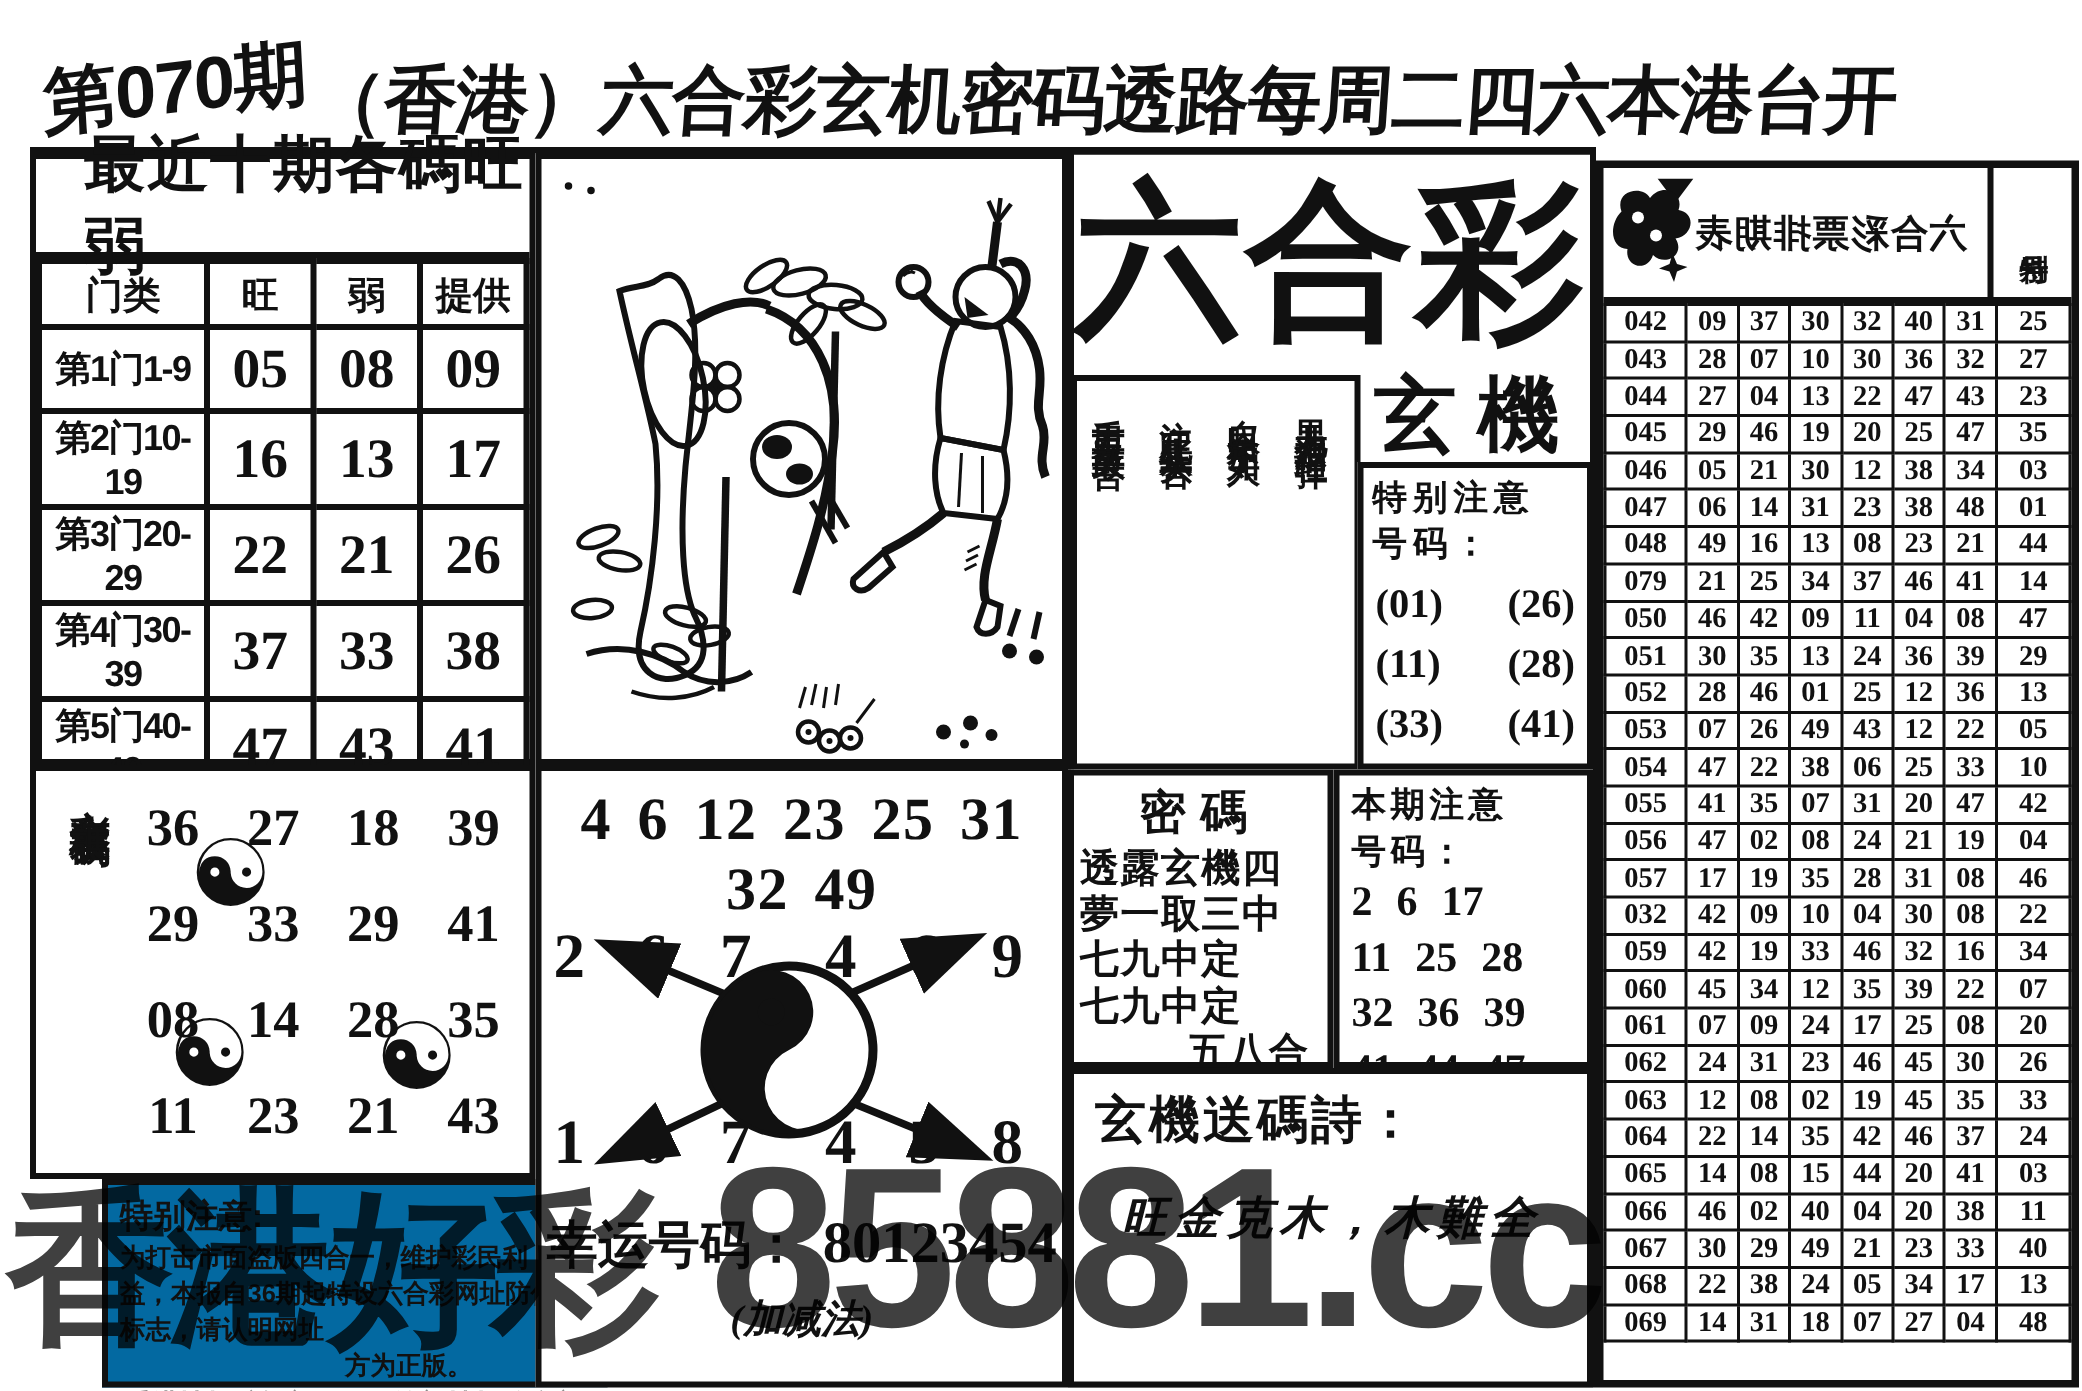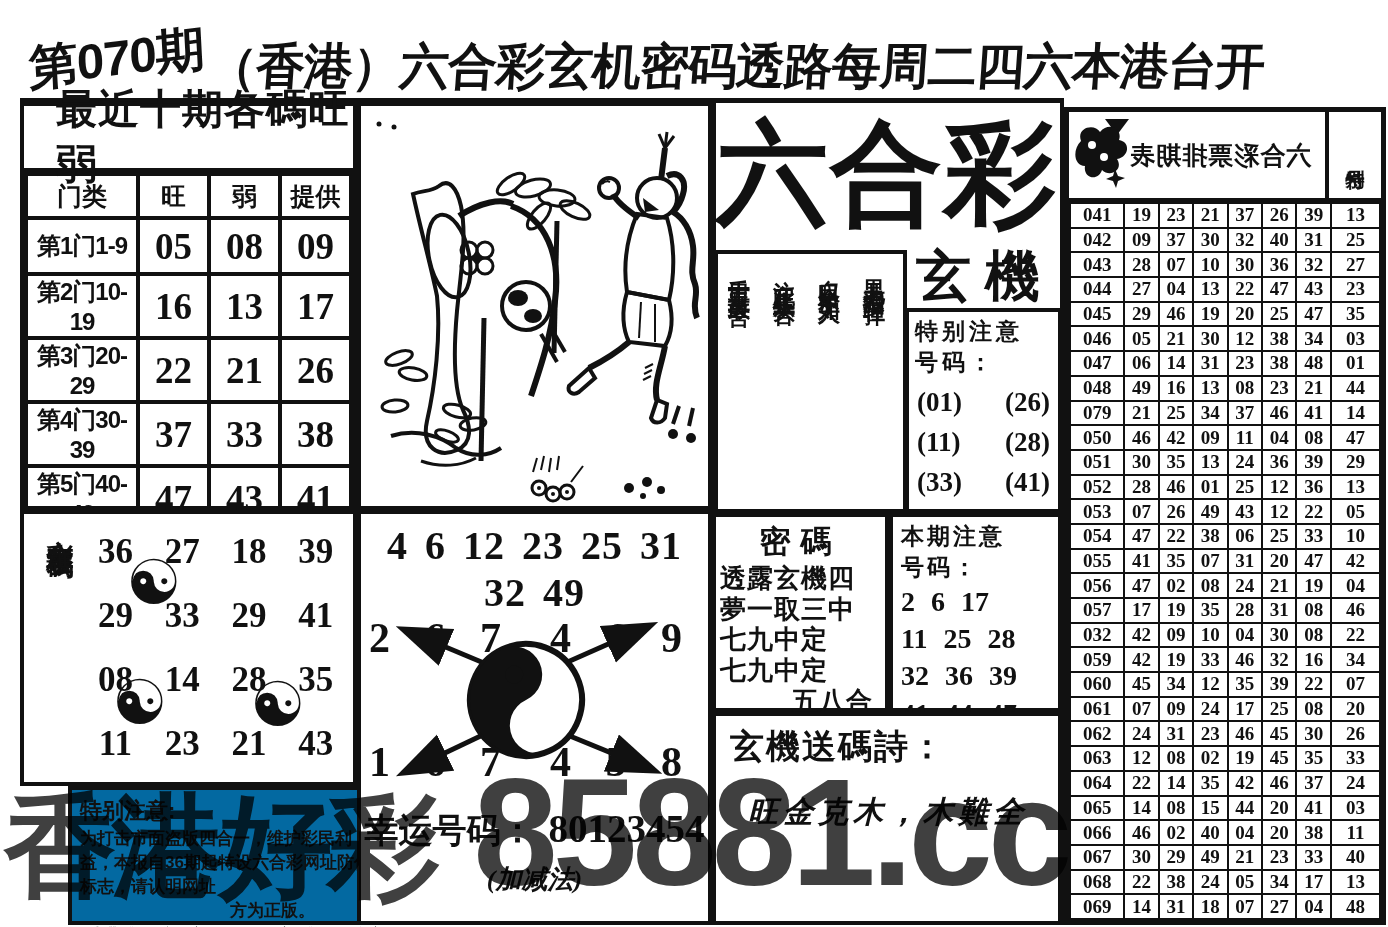--- a/index.html
+++ b/index.html
@@ -416,30 +416,20 @@
       <col class="cper">
         <col class="cn">
         <col class="cn">
         <col class="cn">
         <col class="cn">
         <col class="cn">
         <col class="cn">
         <col class="csp">
     </colgroup>
     <tbody>
-  <tr>
-    <td class="per">041</td>
-    <td>19</td>
-    <td>23</td>
-    <td>21</td>
-    <td>37</td>
-    <td>26</td>
-    <td>39</td>
-    <td class="sp">13</td>
-  </tr>
 
   <tr>
     <td class="per">042</td>
     <td>09</td>
     <td>37</td>
     <td>30</td>
     <td>32</td>
     <td>40</td>
     <td>31</td>
     <td class="sp">25</td>

